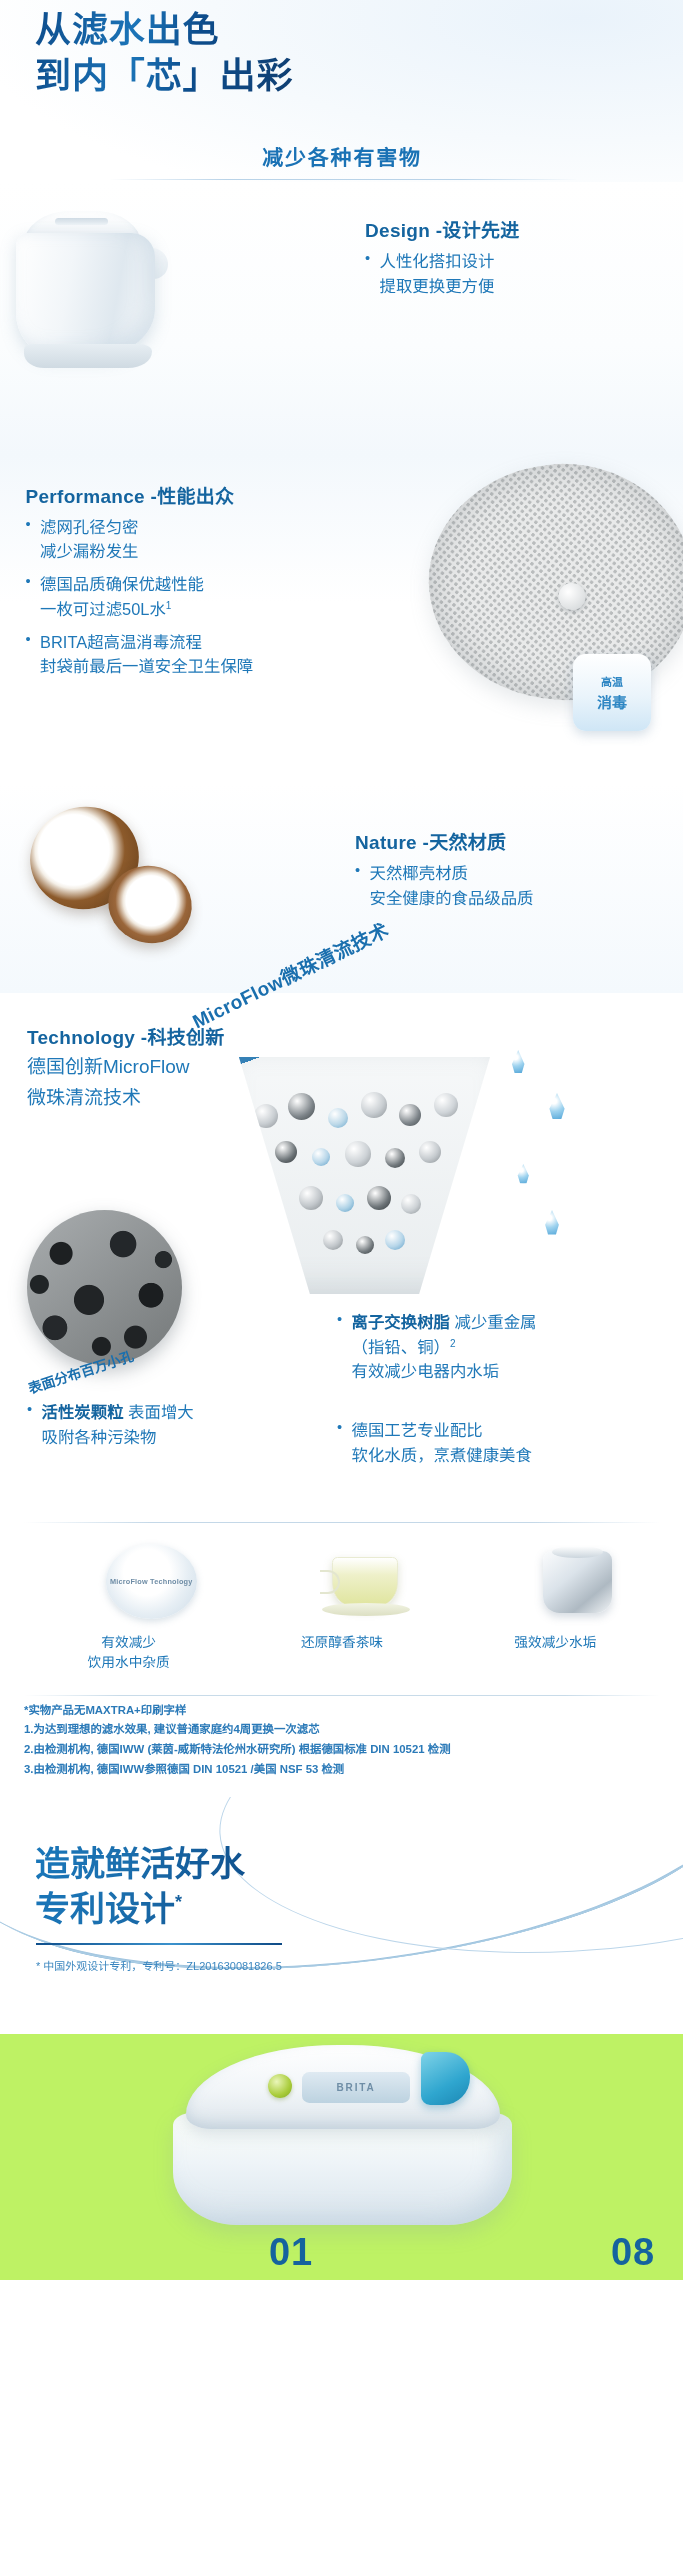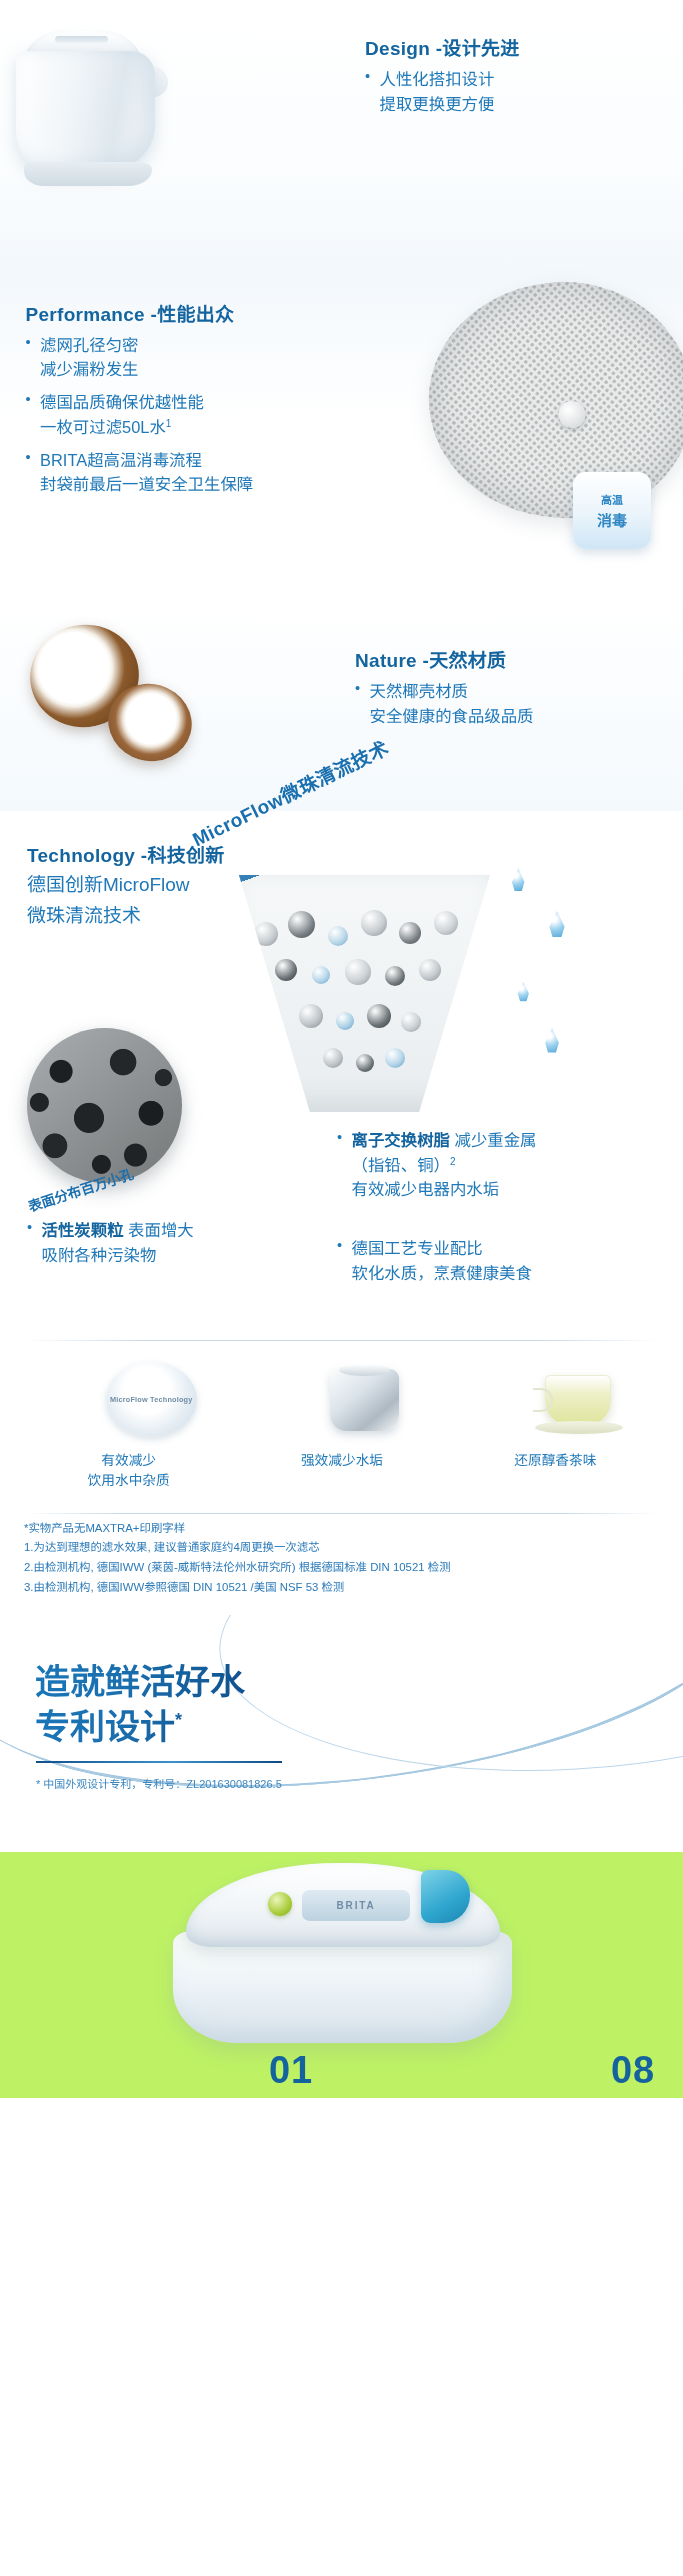--- a/index.html
+++ b/index.html
@@ -237,21 +237,21 @@
   .icon-cap{
     margin-top: 11px; font-size: 13.7px; color:#1f78b8; text-align:center; line-height:1.45;
   }
 
   
   .notes { padding: 5.5px 24px 16.4px 24px; position:relative; background:#fff; }
   .notes-rule{
     position:absolute; left:24px; top:0; width:636px; height:0.9px;
     background: linear-gradient(90deg, rgba(190,212,230,0) 0%, #c8dbe9 15%, #c8dbe9 85%, rgba(190,212,230,0) 100%);
   }
-  .note { font-size: 11.4px; color:#2b7ab8; line-height: 1.75; font-weight:400; }
+  .note { font-size: 11.4px; color:#2b7ab8; line-height: 1.75; font-weight:700; }
 
   
   .patent { position:relative; height: 237px; background:#ffffff; overflow:hidden; }
   .swoosh{
     position:absolute; left:-55px; top:-137px; width:820px; height:301px;
     border-radius:50%;
     border: 0.9px solid #9ec3de;
     box-shadow:
       0 9px 0 -8.2px #a8cbe3, 0 18px 0 -17.3px #b4d3e8,
       0 27px 0 -26.4px #8fb9d8, 0 36px 0 -36px #a0c6e0;
@@ -319,20 +319,29 @@
     font-size: 38px; font-weight:700; color:#15639e; line-height:1; letter-spacing:0.9px;text-align:right;
   }
   .feat-t1{ margin-top:5.5px; font-size: 17.3px; color:#1b6fae; font-weight:400; }
   .feat-t2{ margin-top:2.7px; font-size: 15.5px; color:#2b7ab8; font-weight:400; }
 </style>
 </head>
 <body>
 
 <div class="page">
 
+  <div class="hero sec">
+    <div class="hero-title">
+      <div>从滤水出色</div>
+      <div>到内「芯」出彩</div>
+    </div>
+    <div class="hero-rule"></div>
+    <div class="hero-sub">减少各种有害物</div>
+    <div class="hero-sub-rule"></div>
+  </div>
 
   <div class="sec design">
     <div class="jug">
       <div class="jug-lid"></div>
       <div class="jug-slot"></div>
       <div class="jug-spout"></div>
       <div class="jug-body"></div>
       <div class="jug-base"></div>
     </div>
     <div class="design-txt">
@@ -464,35 +473,35 @@
           </div>
         </div>
         <div class="icon-cap">
           <div>有效减少</div>
           <div>饮用水中杂质</div>
         </div>
       </div>
 
       <div class="icon-col">
         <div class="icon-art">
-          <div class="ia-kettle"></div>
-        </div>
-        <div class="icon-cap">
-          <div>强效减少水垢</div>
-        </div>
-      </div>
-
-      <div class="icon-col">
-        <div class="icon-art">
           <div class="ia-cup">
               <span class="saucer"></span>
             </div>
         </div>
         <div class="icon-cap">
           <div>还原醇香茶味</div>
+        </div>
+      </div>
+
+      <div class="icon-col">
+        <div class="icon-art">
+          <div class="ia-kettle"></div>
+        </div>
+        <div class="icon-cap">
+          <div>强效减少水垢</div>
         </div>
       </div>
 
     </div>
   </div>
 
   <div class="notes">
     <div class="notes-rule"></div>
     <div class="note">*实物产品无MAXTRA+印刷字样</div>
     <div class="note">1.为达到理想的滤水效果, 建议普通家庭约4周更换一次滤芯</div>

